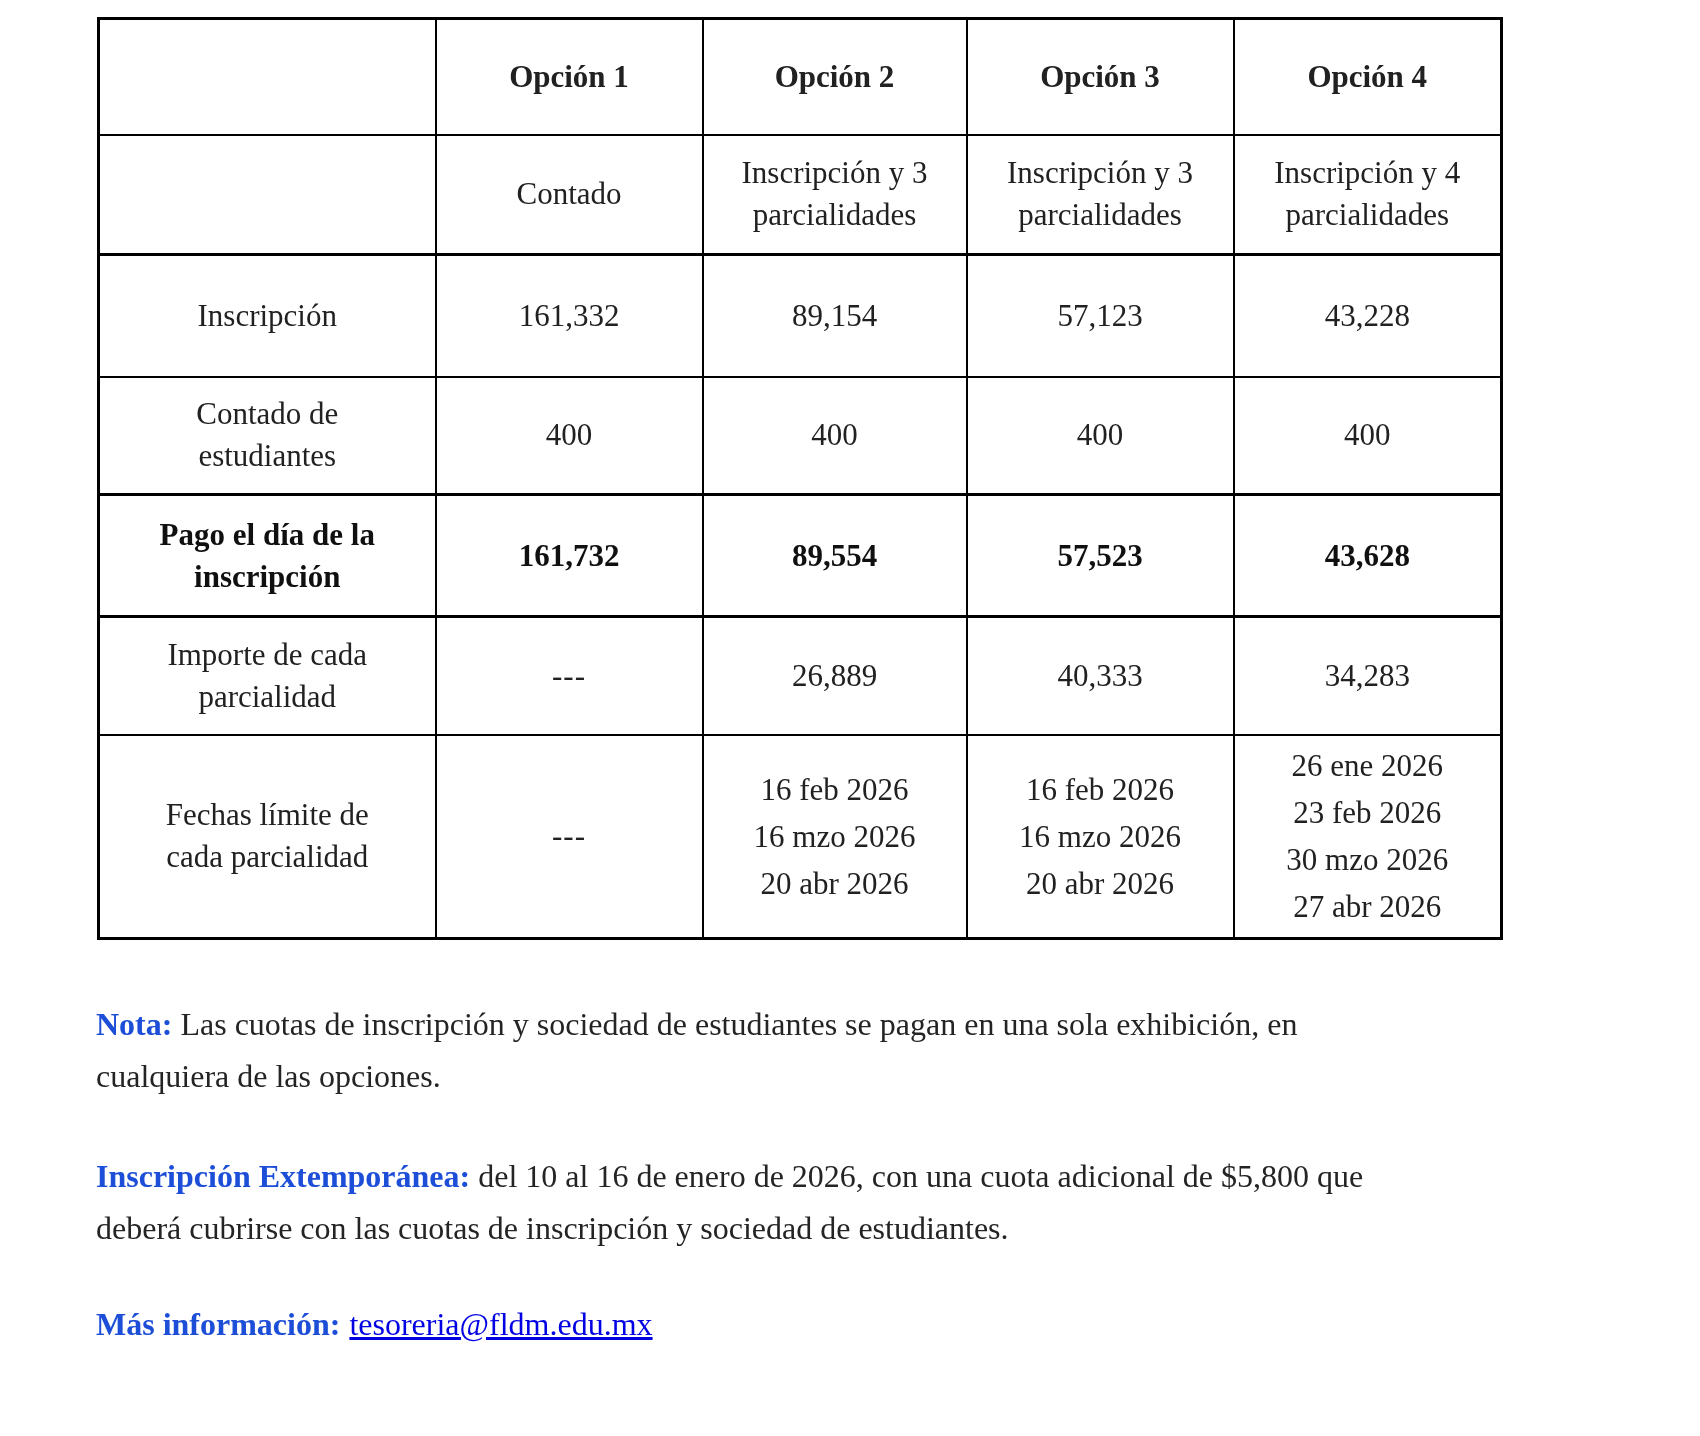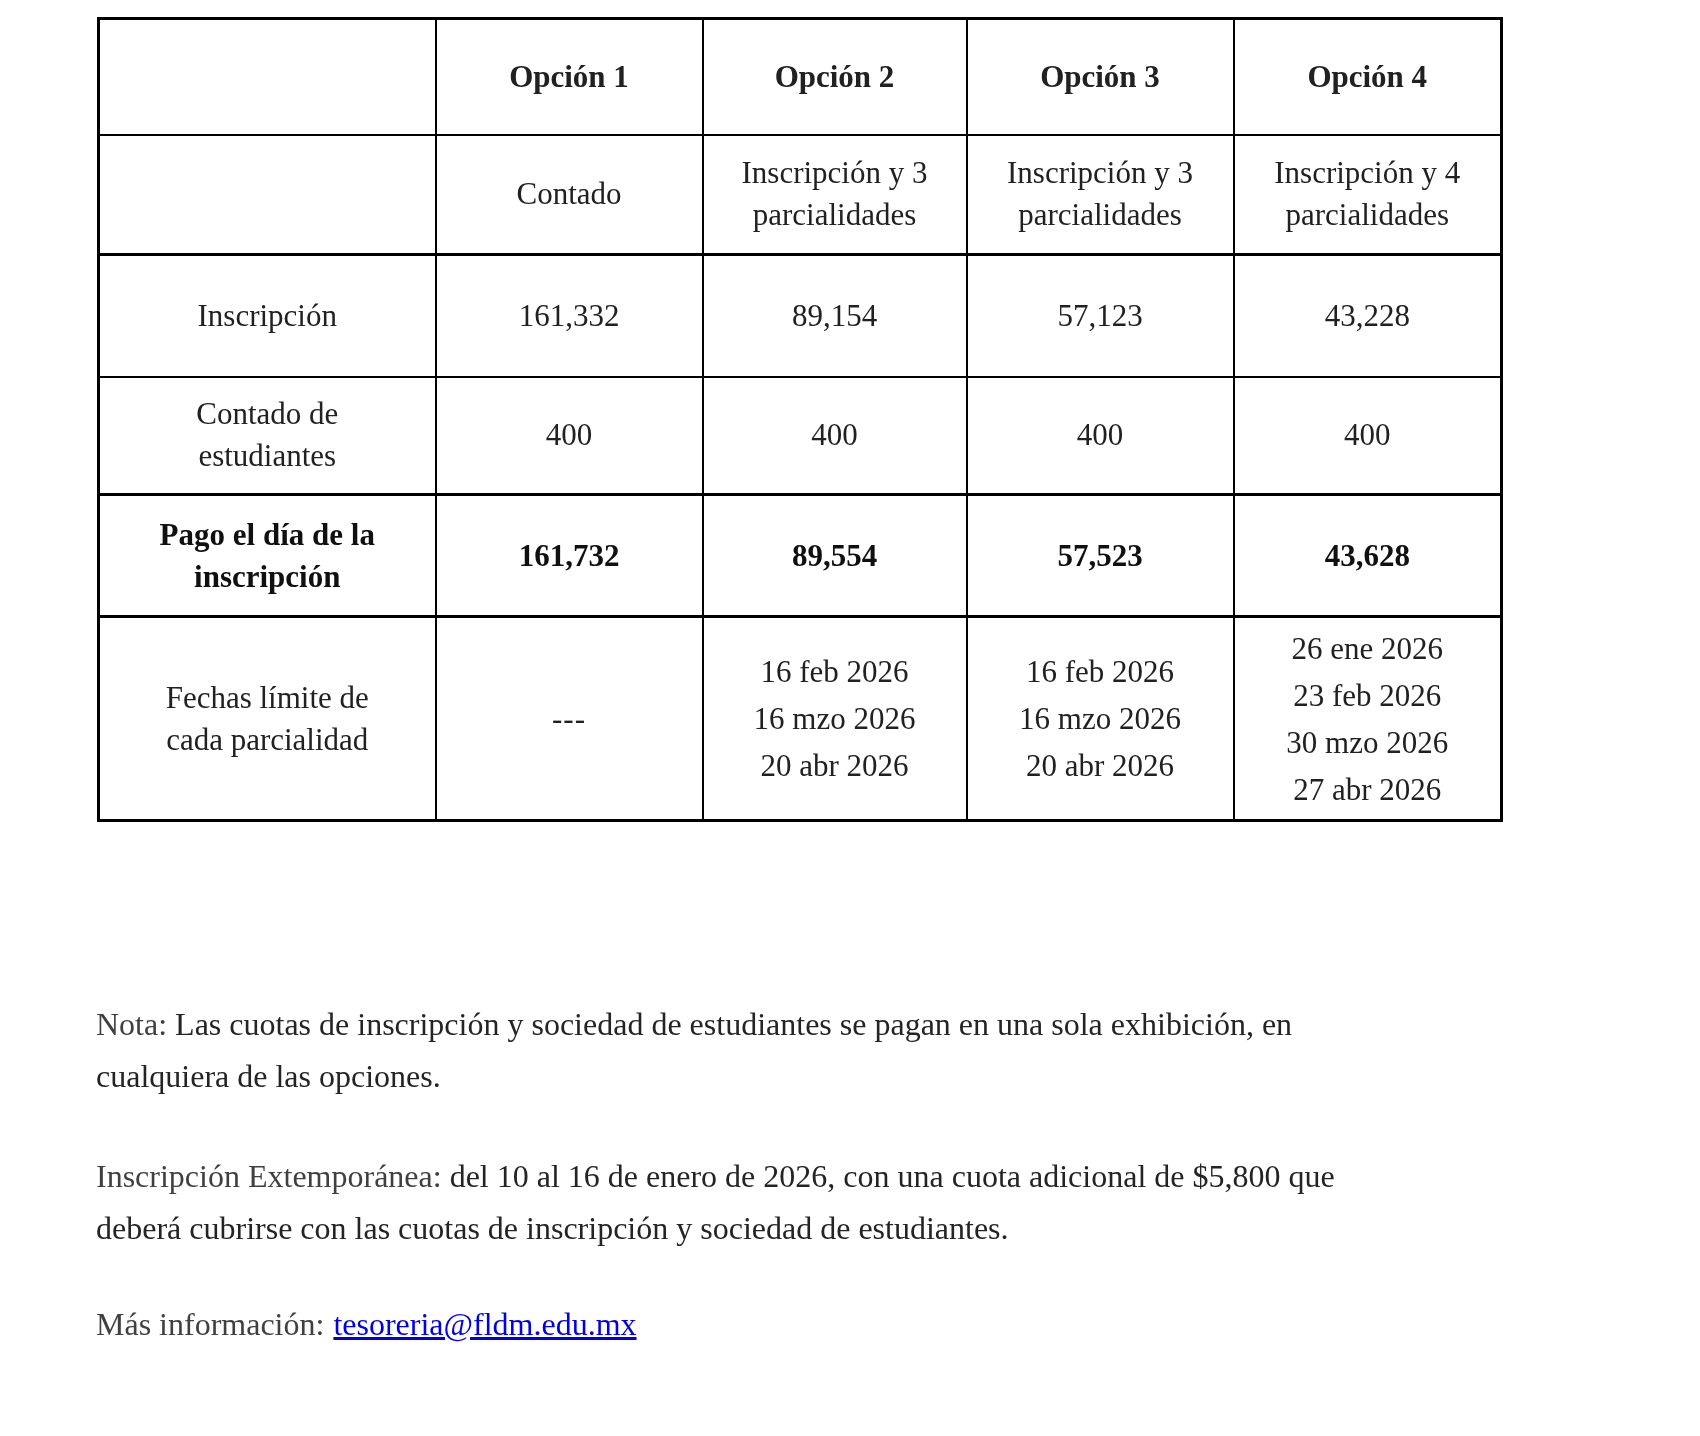--- a/index.html
+++ b/index.html
@@ -72,21 +72,21 @@
   
   .para {
     position: absolute;
     left: 96px;
     margin: 0;
     font-size: 32px;
     line-height: 52px;
     color: #242424;
     width: 1560px;
   }
-  .para .b { font-weight: normal; color: #404040; }
+  .para .b { font-weight: bold; color: #1d4ed8; }
   .para-nota { top: 998px; }
   .para-ext  { top: 1150px; }
   .para-info { top: 1298px; }
   a.mail-link {
     color: #0000e3;
     text-decoration: underline;
     margin-left: 9px;
     cursor: pointer;
   }
 </style>
@@ -132,20 +132,27 @@
         <td>400</td>
         <td>400</td>
       </tr>
       <tr class="row-pago">
         <td class="lbl"><span class="lblspan">Pago el día de la inscripción</span></td>
         <td>161,732</td>
         <td class="op2">89,554</td>
         <td>57,523</td>
         <td>43,628</td>
       </tr>
+      <tr class="row-imp">
+        <td class="lbl"><span class="lblspan">Importe de cada parcialidad</span></td>
+        <td class="dash">---</td>
+        <td class="op2">26,889</td>
+        <td>40,333</td>
+        <td>34,283</td>
+      </tr>
       <tr class="row-fechas">
         <td class="lbl"><span class="lblspan">Fechas límite de cada parcialidad</span></td>
         <td class="dash">---</td>
         <td class="op2 dates">
           <div>16 feb 2026</div>
           <div>16 mzo 2026</div>
           <div>20 abr 2026</div>
         </td>
         <td class="dates">
           <div>16 feb 2026</div>

